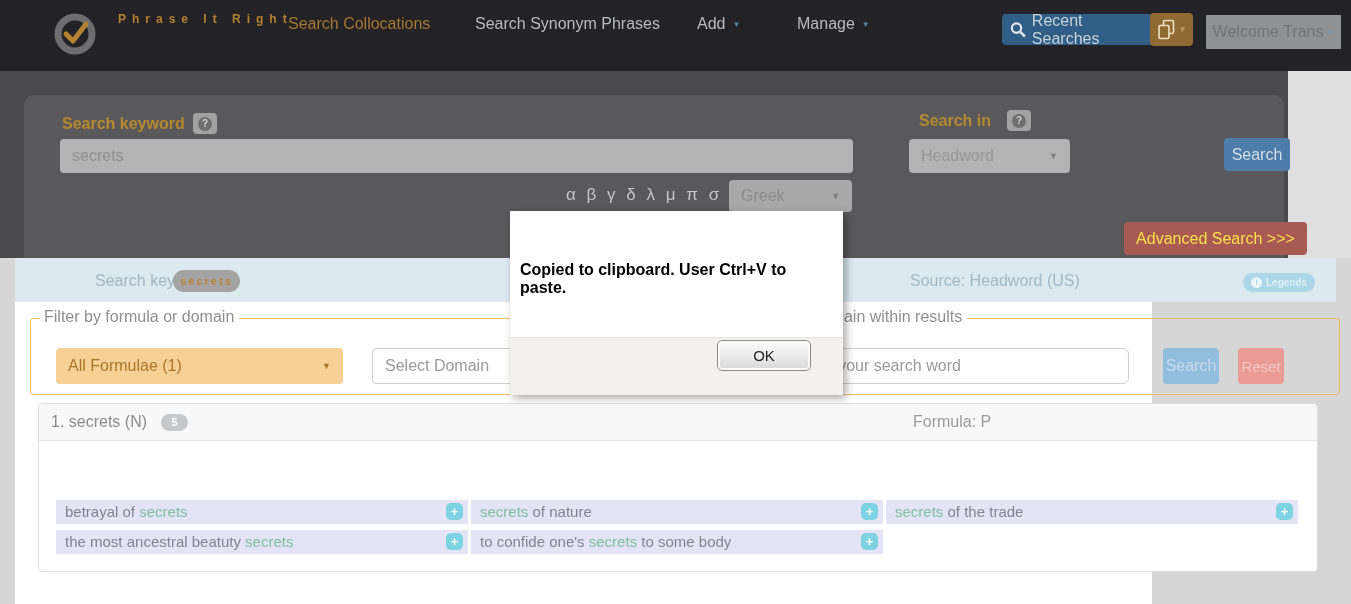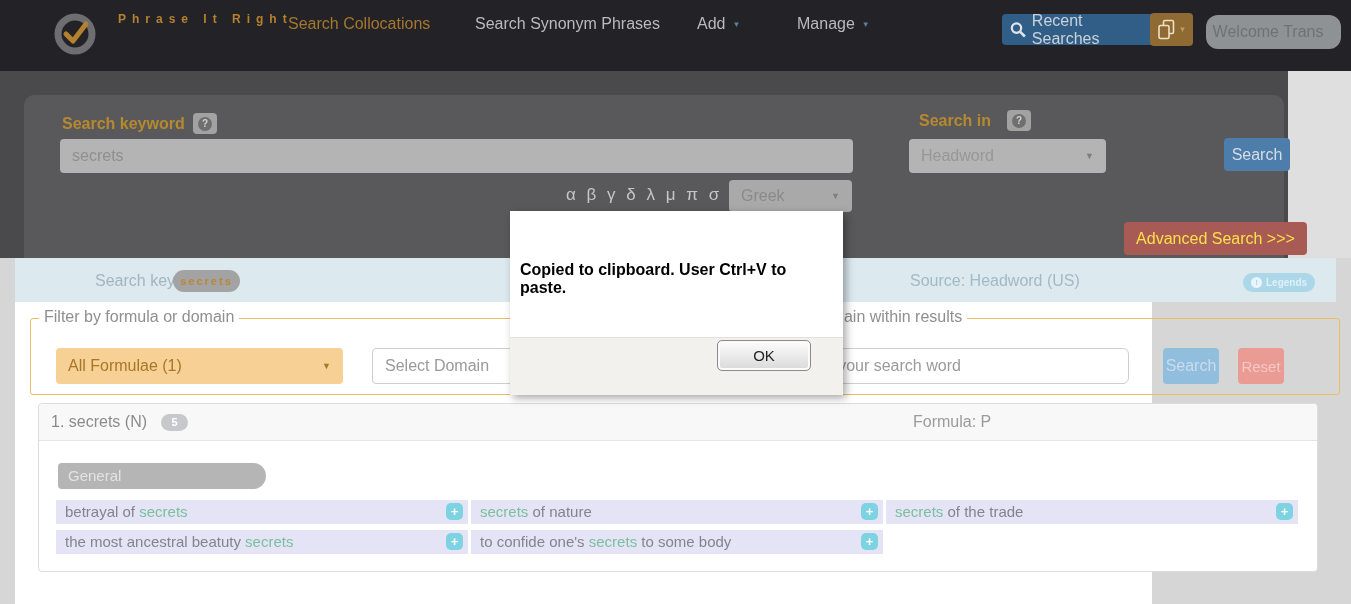--- a/index.html
+++ b/index.html
@@ -23,21 +23,21 @@
   #nav-manage { left:797px; }
   .nav-caret { color:#5b7f99; font-size:8px; margin-left:7px; vertical-align:2px; }
 
   #btn-recent { position:absolute; left:970px; top:14px; width:168px; height:31px; background:#315e86;
     border-radius:4px; color:#c9d2da; font-size:16px; display:flex; align-items:center; padding:0 8px; gap:6px; cursor:pointer;margin-left:32px; }
   #btn-recent .nav-caret { color:#9fb3c6; margin-left:2px; }
   #btn-clipboard { position:absolute; left:1150px; top:13px; width:43px; height:33px; background:#8f6a33;
     border-radius:4px; display:flex; align-items:center; justify-content:center; gap:3px; cursor:pointer; }
   #btn-clipboard .nav-caret { color:#bf9a5d; margin-left:0; }
   #btn-welcome { position:absolute; left:1206px; top:15px; width:135px; height:34px; background:#8f9295;
-    border-radius:12px; color:#6e7275; font-size:16px; display:flex; align-items:center; justify-content:center; cursor:pointer; }
+    border-radius:0; color:#6e7275; font-size:16px; display:flex; align-items:center; justify-content:center; cursor:pointer; }
   #btn-welcome .nav-caret { color:#7d96ab; margin-left:3px; }
 
   
   .top-dim { position:absolute; top:71px; left:0; width:1288px; height:187px; background:#4a4a4c; }
   .top-right-bg { position:absolute; top:71px; left:1288px; width:63px; height:187px; background:#dfdfdf; }
   .search-panel { position:absolute; top:84px; left:24px; width:1260px; height:173px; background:#59595b; border-radius:10px;margin-top:11px; }
 
   .panel-label { position:absolute; color:#b6892f; font-weight:bold; font-size:16px; }
   #lbl-keyword { left:38px; top:20px; }
   #lbl-searchin { left:895px; top:17px; }
@@ -48,21 +48,21 @@
   .help-ic span { width:14px; height:14px; background:#6f6f6f; border-radius:50%; color:#d2d2d2;
     font-size:10px; font-weight:bold; line-height:14px; text-align:center; }
 
   #keyword-input { position:absolute; left:36px; top:44px; width:793px; height:34px; background:#b4b4b4;
     border:0; border-radius:4px; color:#8f8f8f; font-size:16px; padding:0 12px; font-family:"Liberation Sans",sans-serif; }
   #greek-letters { position:absolute; left:542px; top:90px; color:#c6c6c6; font-size:17px; letter-spacing:3px; }
   .fake-select { position:absolute; border-radius:4px; display:flex; align-items:center; justify-content:space-between;
     padding:0 12px; font-size:16px; cursor:pointer; }
   .sel-caret { font-size:9px; color:#7e7e7e; }
   #greek-select { left:705px; top:85px; width:123px; height:32px; background:#a9a9a9; color:#8a8a8a; }
-  #headword-select { left:885px; top:44px; width:197px; height:34px; background:#b4b4b4; color:#979797; }
+  #headword-select { left:885px; top:44px; width:161px; height:34px; background:#b4b4b4; color:#979797; }
   #panel-search-btn { position:absolute; left:1200px; top:43px; width:66px; height:33px; background:#4d7dab;
     border:0; border-radius:4px; color:#d5dde5; font-size:16px; cursor:pointer; font-family:"Liberation Sans",sans-serif; }
   #advanced-btn { position:absolute; left:1100px; top:127px; width:183px; height:33px; background:#a85b54;
     border:0; border-radius:4px; color:#fde047; font-size:16px; cursor:pointer; font-family:"Liberation Sans",sans-serif; }
 
   
   .result-bar { position:absolute; top:258px; left:15px; width:1321px; height:44px; background:#dce9ef; }
   #bar-keyword-label { position:absolute; left:80px; top:14px; color:#a3b5c0; font-size:16px; }
   #bar-keyword-badge { position:absolute; left:158px; top:12px; width:67px; height:22px; background:#a3a3a3;
     border-radius:11px; color:#bb8637; font-size:11px; font-weight:bold; letter-spacing:2px; line-height:22px; text-align:center; }
@@ -219,21 +219,20 @@
       <button id="refine-reset-btn">Reset</button>
     </div>
 
     <div class="results-box">
       <div class="results-header">
         <span>1. secrets (N)</span>
         <span id="count-badge">5</span>
         <span id="formula-label">Formula: P</span>
       </div>
 
-      <div id="domain-tag">General</div>
 
       <div class="coll-grid">
         <div class="coll-col">
           <div class="coll-row">
             <span>betrayal of </span><span class="hl">secrets</span>
             <button class="plus">+</button>
           </div>
           <div class="coll-row">
             <span>the most ancestral beatuty </span><span class="hl">secrets</span>
             <button class="plus">+</button>

